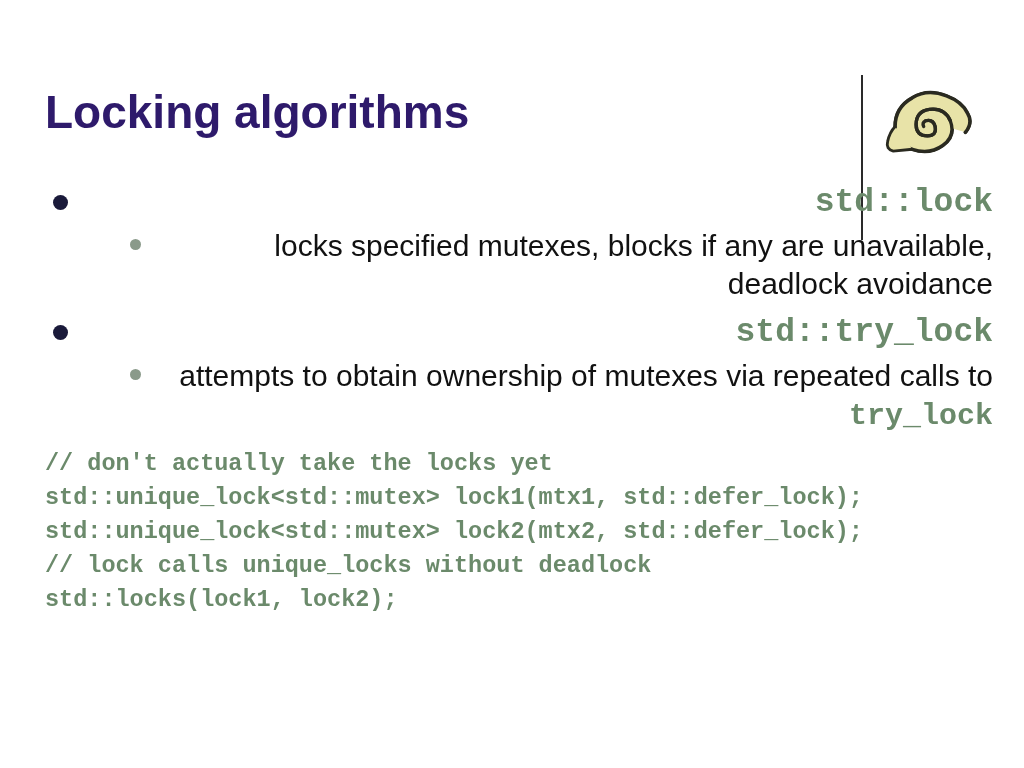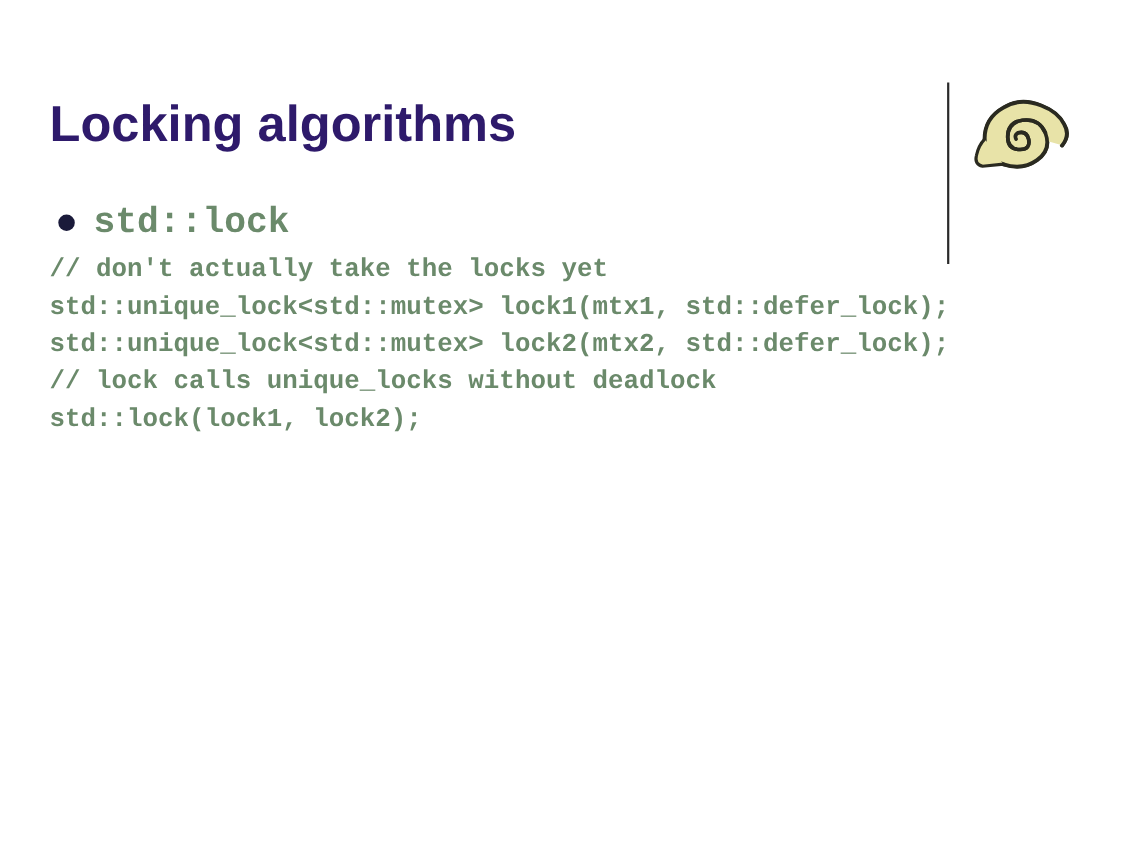--- a/index.html
+++ b/index.html
@@ -43,20 +43,21 @@
     margin-top: 55px;
     margin-bottom: 10px;
   }
   .content {
     margin-top: 45px;
   }
   ul.level1 {
     list-style: none;
     padding: 0;
     margin: 0;
+    text-align: right;
   }
   ul.level1 > li {
     position: relative;
     padding-left: 40px;
     margin-bottom: 8px;
   }
   ul.level1 > li::before {
     content: "";
     position: absolute;
     left: 8px;
@@ -128,23 +129,36 @@
         <path d="M 16 54 Q 10 60 8 70 Q 6 78 14 80 L 34 78" fill="#e8e3a8" stroke="#2a2a20" stroke-width="3" stroke-linecap="round"></path>
       </svg>
     </div>
     <div class="title">Locking algorithms</div>
   </div>
 
   <div class="content">
     <ul class="level1">
       <li>
         <span class="code-accent">std::lock</span>
+        <ul class="level2">
+          <li>
+            <span class="body-text">locks specified mutexes, blocks if any are unavailable, deadlock avoidance</span>
+          </li>
+        </ul>
+      </li>
+      <li>
+        <span class="code-accent">std::try_lock</span>
+        <ul class="level2">
+          <li>
+            <span class="body-text"><span>attempts to obtain ownership of mutexes via repeated calls to </span><span class="inline-code">try_lock</span></span>
+          </li>
+        </ul>
       </li>
     </ul>
 
     <div class="code-block"><span>// don't actually take the locks yet</span>
 <span>std::unique_lock&lt;std::mutex&gt; lock1(mtx1, std::defer_lock);</span>
 <span>std::unique_lock&lt;std::mutex&gt; lock2(mtx2, std::defer_lock);</span>
 <span>// lock calls unique_locks without deadlock</span>
-<span>std::lock(lock1, lock2);</span></div>
+<span>std::locks(lock1, lock2);</span></div>
   </div>
 
 </div>
 
 </body></html>

